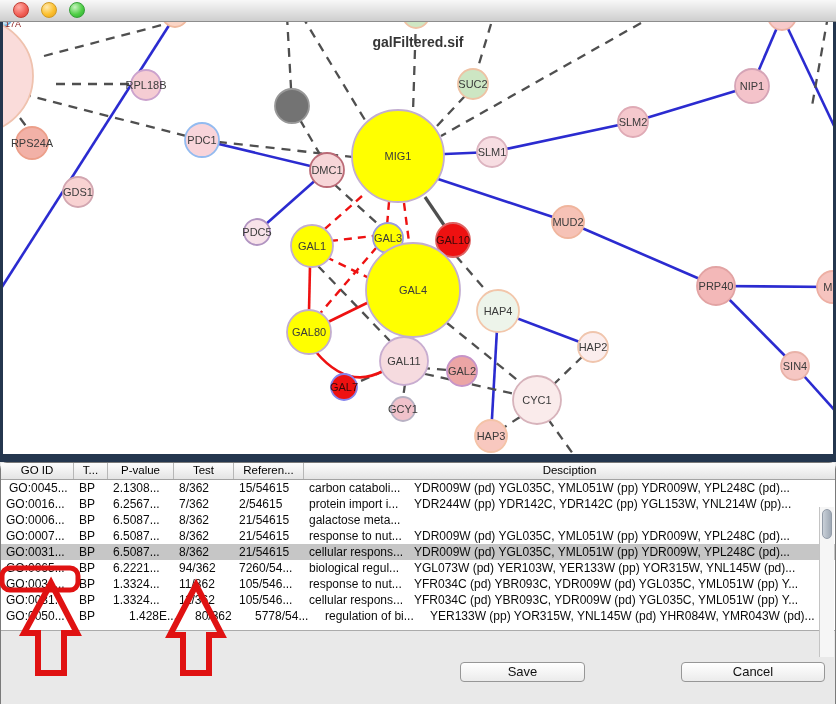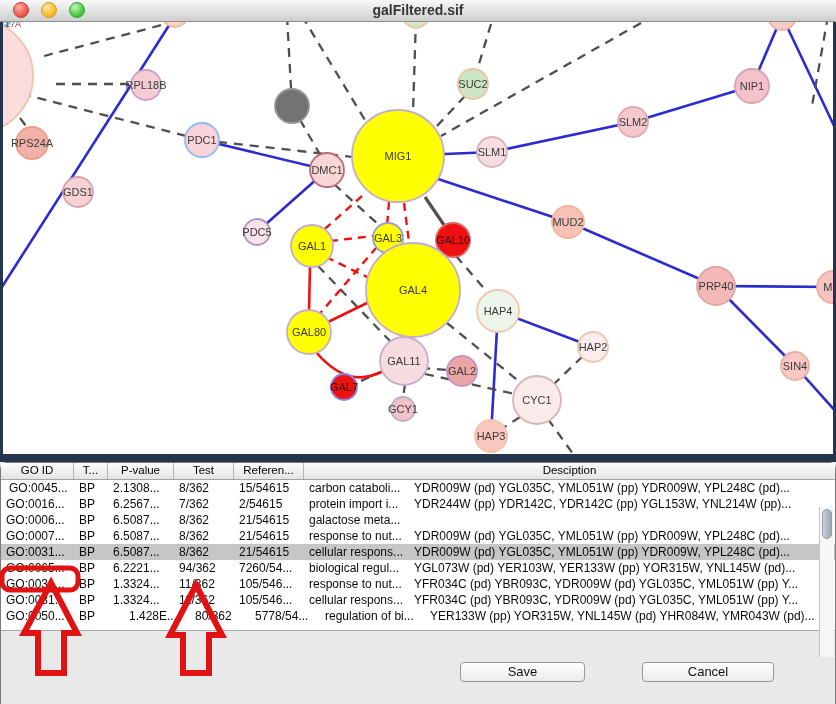--- a/index.html
+++ b/index.html
@@ -9,21 +9,21 @@
   
   .net-window{position:absolute;top:0;left:0;width:836px;height:462px;background:#fff;}
   #net-svg{position:absolute;top:0;left:0;}
   .net-titlebar{position:absolute;top:0;left:0;width:836px;height:21px;z-index:5;
     background:linear-gradient(#f8f8f8,#cecece);border-bottom:1px solid #8d8d8d;}
   .lights{position:absolute;left:13px;top:2px;display:flex;gap:12px;}
   .light{width:16px;height:16px;border-radius:50%;box-sizing:border-box;}
   .light.red{background:radial-gradient(circle at 35% 30%,#ffada6,#f2635a 55%,#d8392e);border:1px solid #c03d33;}
   .light.yellow{background:radial-gradient(circle at 35% 30%,#ffe9b0,#fcc02e 55%,#e39c1c);border:1px solid #d09a24;}
   .light.green{background:radial-gradient(circle at 35% 30%,#c8f3c0,#4fcf46 55%,#2aa82e);border:1px solid #35a037;}
-  .net-title{width:100%;text-align:center;font-size:14px;font-weight:bold;color:#363636;line-height:21px;}
+  .net-title{width:100%;text-align:center;font-size:14px;font-weight:bold;color:#363636;line-height:21px;margin-top:32px;}
 
   
   .noa-window{position:absolute;top:462px;left:0;width:836px;height:242px;box-sizing:border-box;
     background:#e9e9e9;border:1px solid #7a7a7a;border-bottom:none;border-radius:7px 7px 0 0;}
   .noa-titlebar{position:relative;height:27px;border-radius:7px 7px 0 0;
     background:linear-gradient(#f3f3f3,#d7d7d7);border-bottom:1px solid #a2a2a2;}
   .noa-lights{position:absolute;left:19px;top:6px;display:flex;gap:18px;}
   .noa-light{width:15px;height:15px;border-radius:50%;box-sizing:border-box;
     border:2px solid #ababab;background:linear-gradient(#f6f6f6,#dcdcdc);}
   .noa-title{width:100%;text-align:center;font-size:14px;color:#4d4d4d;line-height:27px;}
@@ -42,21 +42,21 @@
 
   .vscroll{position:absolute;top:44px;right:1px;width:15px;height:150px;background:#f6f6f6;
     border-left:1px solid #c4c4c4;box-sizing:border-box;}
   .vthumb{position:absolute;top:2px;left:2px;width:10px;height:30px;border-radius:6px;
     background:linear-gradient(90deg,#c9d0d8,#9ea8b4);border:1px solid #939ca8;box-sizing:border-box;}
 
   .btn{position:absolute;top:199px;height:20px;box-sizing:border-box;border:1px solid #979797;
     border-radius:4px;background:linear-gradient(#ffffff,#ebebeb);font-size:13px;color:#111;
     text-align:center;line-height:18px;font-family:"Liberation Sans",sans-serif;padding:0;}
   #save-btn{left:459px;width:125px;}
-  #cancel-btn{left:641px;width:132px;}
+  #cancel-btn{left:680px;width:144px;}
 
   
   #annot{position:absolute;top:0;left:0;z-index:60;pointer-events:none;}
 </style>
 </head>
 <body>
 
 <div class="net-window">
   <svg id="net-svg" width="836" height="462">
       <rect x="0" y="0" width="836" height="462" fill="#ffffff"></rect>

